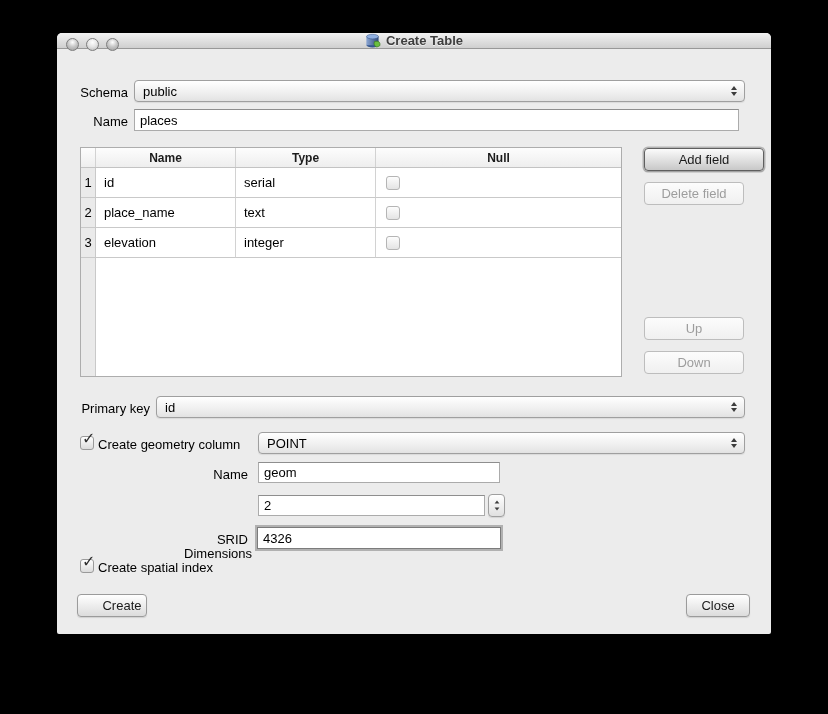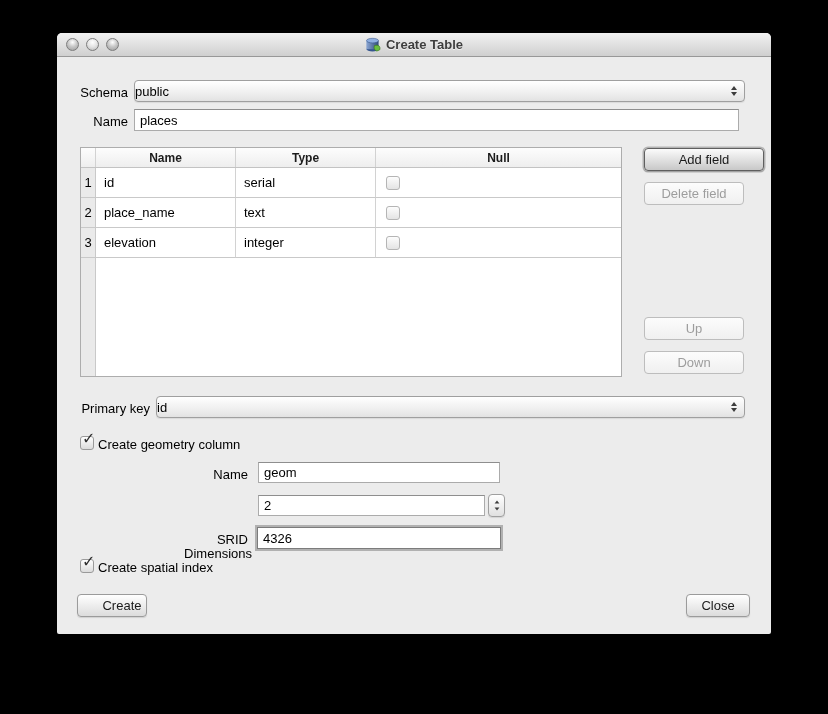--- a/index.html
+++ b/index.html
@@ -11,21 +11,21 @@
     overflow:hidden;
   }
   .window {
     position:absolute; left:57px; top:33px; width:714px; height:601px;
     background:#ececec;
     border-radius:5px 5px 2px 2px;
     box-shadow:0 10px 30px rgba(0,0,0,.65);
   }
   
   .titlebar {
-    position:absolute; left:0; top:0; right:0; height:24px;
+    position:absolute; left:0; top:0; right:0; height:16px;
     background:linear-gradient(#f2f2f2,#cfcfcf);
     border-bottom:1px solid #989898;
     border-radius:5px 5px 0 0;
     display:flex; align-items:center;
   }
   .lights { position:absolute; left:9px; top:5px; display:flex; gap:7px; }
   .light {
     width:13px; height:13px; border-radius:50%;
     border:1px solid #7d7d7d;
     background:radial-gradient(circle at 50% 30%, #ffffff 0%, #cacaca 45%, #9a9a9a 100%);
@@ -39,21 +39,21 @@
   .title-icon { width:16px; height:16px; display:block; }
   
   .lbl { position:absolute; font-size:13px; color:#000; text-align:right; white-space:nowrap; }
   
   .dd {
     position:absolute; height:22px;
     background:linear-gradient(#ffffff,#ececec 70%,#e2e2e2);
     border:1px solid #9f9f9f; border-radius:4px;
     box-shadow:0 1px 1px rgba(0,0,0,.08);
     display:flex; align-items:center;
-    font-size:13px; color:#000; padding-left:0;
+    font-size:13px; color:#000; padding-left:8px;
   }
   .dd-arrows {
     position:absolute; right:7px; top:50%; transform:translateY(-50%);
     display:flex; flex-direction:column; gap:2px; align-items:center;
   }
   .tri-up { width:0; height:0; border-left:3.5px solid transparent; border-right:3.5px solid transparent; border-bottom:4.5px solid #3c3c3c; }
   .tri-down { width:0; height:0; border-left:3.5px solid transparent; border-right:3.5px solid transparent; border-top:4.5px solid #3c3c3c; }
   
   .txt {
     position:absolute; height:22px;
@@ -238,20 +238,27 @@
     <span class="dd-arrows">
         <span class="tri-up"></span>
         <span class="tri-down"></span>
       </span>
   </div>
 
   <div class="cb cb-abs" style="left:23px; top:403px;">
     <span class="mark">✓</span>
   </div>
   <div class="lbl" style="left:41px; top:404px; text-align:left;">Create geometry column</div>
+  <div class="dd" style="left:201px; top:399px; width:487px;">
+    <span>POINT</span>
+    <span class="dd-arrows">
+        <span class="tri-up"></span>
+        <span class="tri-down"></span>
+      </span>
+  </div>
 
   <div class="lbl" style="left:100px; width:91px; top:434px;">Name</div>
   <input class="txt" style="left: 201px; top: 429px; width: 242px; height: 21px;" value="geom">
 
   <div class="lbl" style="left:84px; width:111px; top:467px;margin-top:46px;">Dimensions</div>
   <input class="txt" style="left: 201px; top: 462px; width: 227px; height: 21px;" value="2">
   <div class="spinner" style="left:431px; top:461px;">
     <span class="tri-up"></span>
     <span class="tri-down"></span>
   </div>

